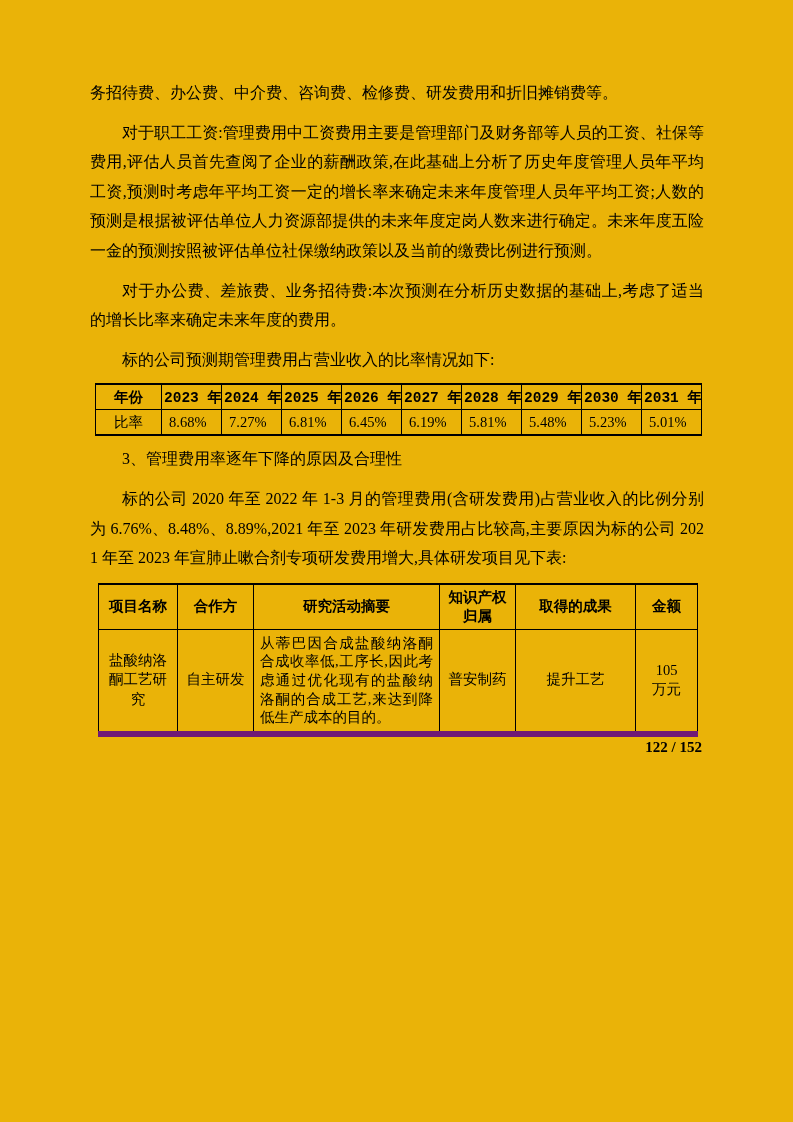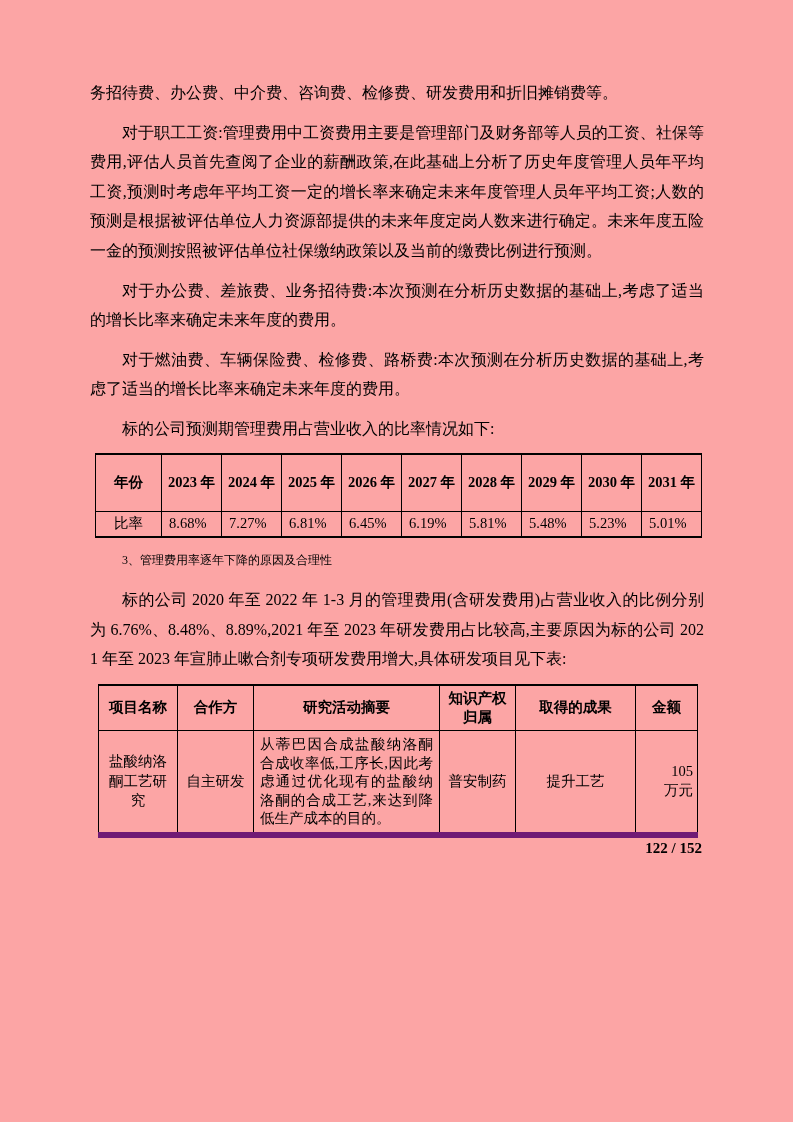--- a/index.html
+++ b/index.html
@@ -1,61 +1,61 @@
 <!DOCTYPE html>
 <html><head>
 <meta charset="utf-8">
 <style>
   html, body { margin: 0; padding: 0; background: #ffffff; }
   .page {
     position: relative;
     width: 793px;
     height: 1122px;
-    background: #fca5a5;
+    background: #eab308;
     overflow: hidden;
     font-family: "Liberation Serif", "DejaVu Serif", serif;
     color: #000000;
   }
   .content {
     position: absolute;
     top: 78px;
     left: 90px;
     width: 614px;
   }
   .para {
     font-size: 16px;
     line-height: 29.6px;
     text-align: justify;
     margin: 0 0 9px 0;
     word-break: break-all;
   }
   .indent { text-indent: 32px; margin-top: 10px; }
   .section-heading {
-    font-size: 12px;
+    font-size: 16px;
     line-height: 29.6px;
     text-indent: 32px;
     margin: 8px 0 9px 0;
   }
   
   table { border-collapse: collapse; table-layout: fixed; }
   .ratio-table {
     width: 606px;
     margin: 6px 0 8px 5px;
     border-top: 2px solid #000;
     border-bottom: 2px solid #000;
   }
   .ratio-table th, .ratio-table td {
     border: 1px solid #000;
     font-size: 14.5px;
     height: 24px;
     padding: 0 2px 0 7px;
     overflow: hidden;
     white-space: nowrap;
   }
-  .ratio-table th { font-weight: bold; text-align: center; padding: 16px 2px; }
+  .ratio-table th { font-weight: bold; text-align: center; padding: 0 2px; font-family: Liberation Mono, monospace; }
   .ratio-table td { text-align: left; }
   .ratio-table td.label-cell { text-align: center; padding: 0 2px; }
   
   .rd-table {
     width: 599px;
     margin: 10px 0 0 8px;
     border-top: 2px solid #000;
     border-bottom: 6px solid #701a75;
   }
   .rd-table th, .rd-table td {
@@ -67,21 +67,21 @@
     line-height: 19px;
     word-break: break-all;
   }
   .rd-table th { font-weight: bold; height: 36px; }
   .rd-table td { line-height: 19.5px; }
   .rd-table td.summary-cell {
     text-align: justify;
     padding: 4px 6px;
     line-height: 18.6px;
   }
-  .amount-part { display: block; text-align: right; }
+  .amount-part { display: block; }
   
   .page-footer {
     width: 612px;
     text-align: right;
     font-size: 15px;
     font-weight: bold;
     margin-top: 2px;
     padding-right: 2px;
   }
 </style>
@@ -90,21 +90,20 @@
 
 <div class="page">
   <div class="content">
 
     <p class="para">务招待费、办公费、中介费、咨询费、检修费、研发费用和折旧摊销费等。</p>
 
     <p class="para indent">对于职工工资:管理费用中工资费用主要是管理部门及财务部等人员的工资、社保等费用,评估人员首先查阅了企业的薪酬政策,在此基础上分析了历史年度管理人员年平均工资,预测时考虑年平均工资一定的增长率来确定未来年度管理人员年平均工资;人数的预测是根据被评估单位人力资源部提供的未来年度定岗人数来进行确定。未来年度五险一金的预测按照被评估单位社保缴纳政策以及当前的缴费比例进行预测。</p>
 
     <p class="para indent">对于办公费、差旅费、业务招待费:本次预测在分析历史数据的基础上,考虑了适当的增长比率来确定未来年度的费用。</p>
 
-    <p class="para indent">对于燃油费、车辆保险费、检修费、路桥费:本次预测在分析历史数据的基础上,考虑了适当的增长比率来确定未来年度的费用。</p>
 
 
 
     <p class="para indent">标的公司预测期管理费用占营业收入的比率情况如下:</p>
 
     <table class="ratio-table">
       <colgroup>
         <col style="width:66px">
         <col style="width:60px">
           <col style="width:60px">

